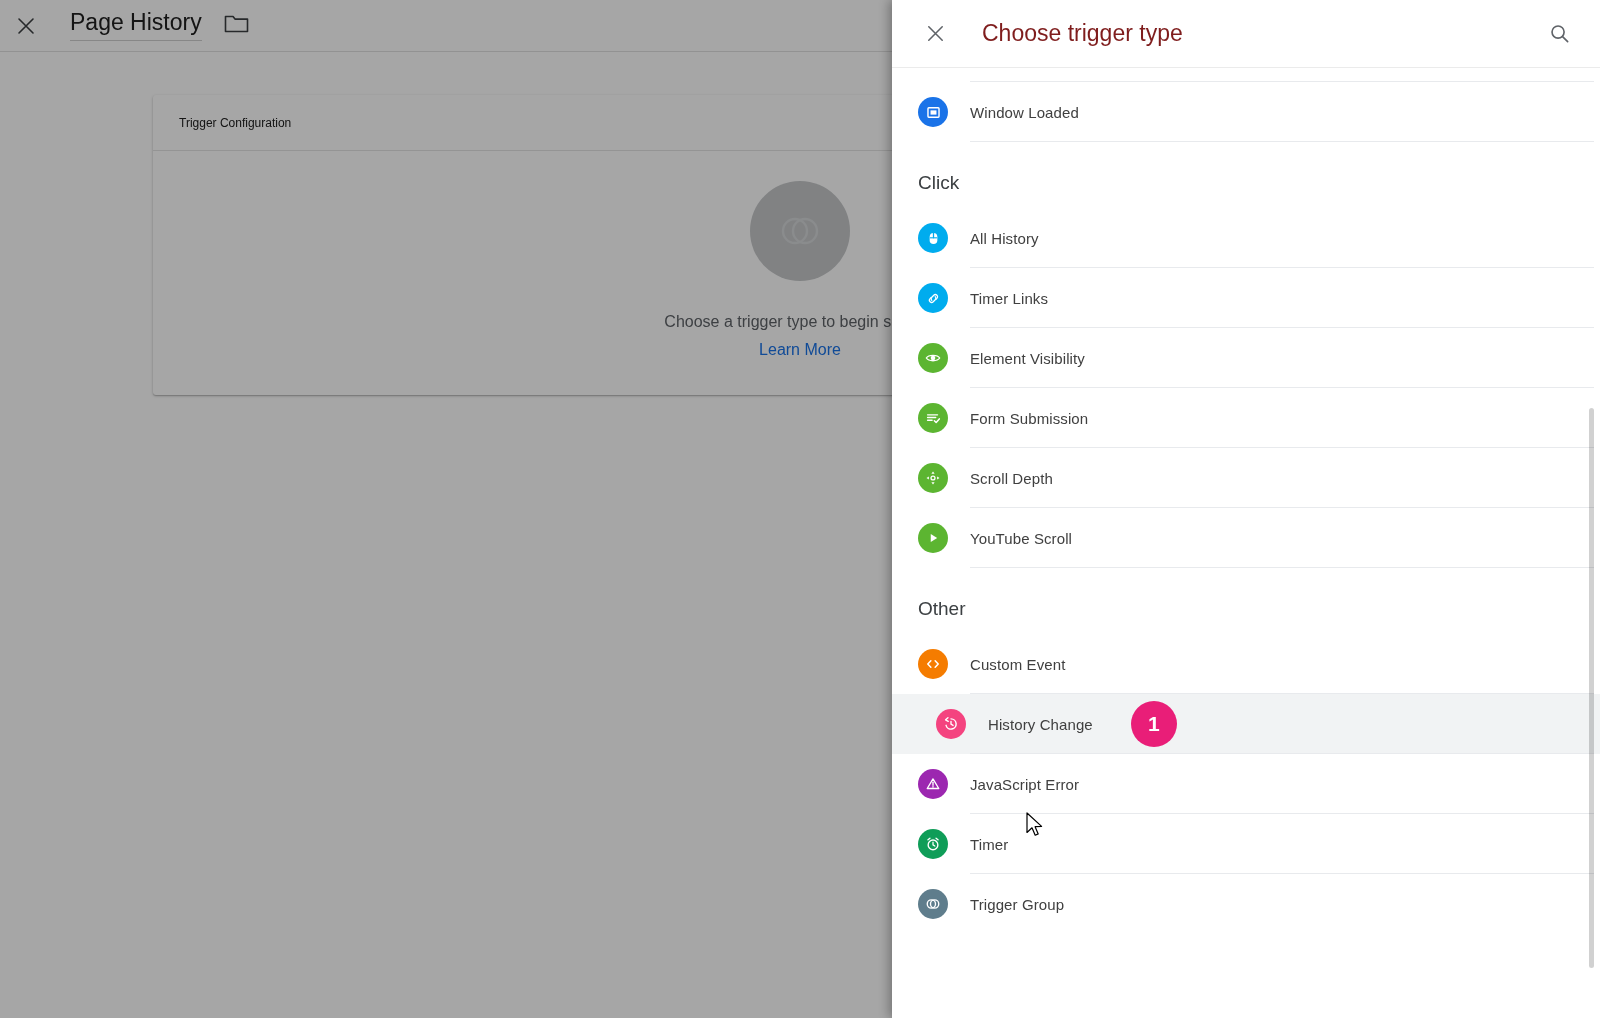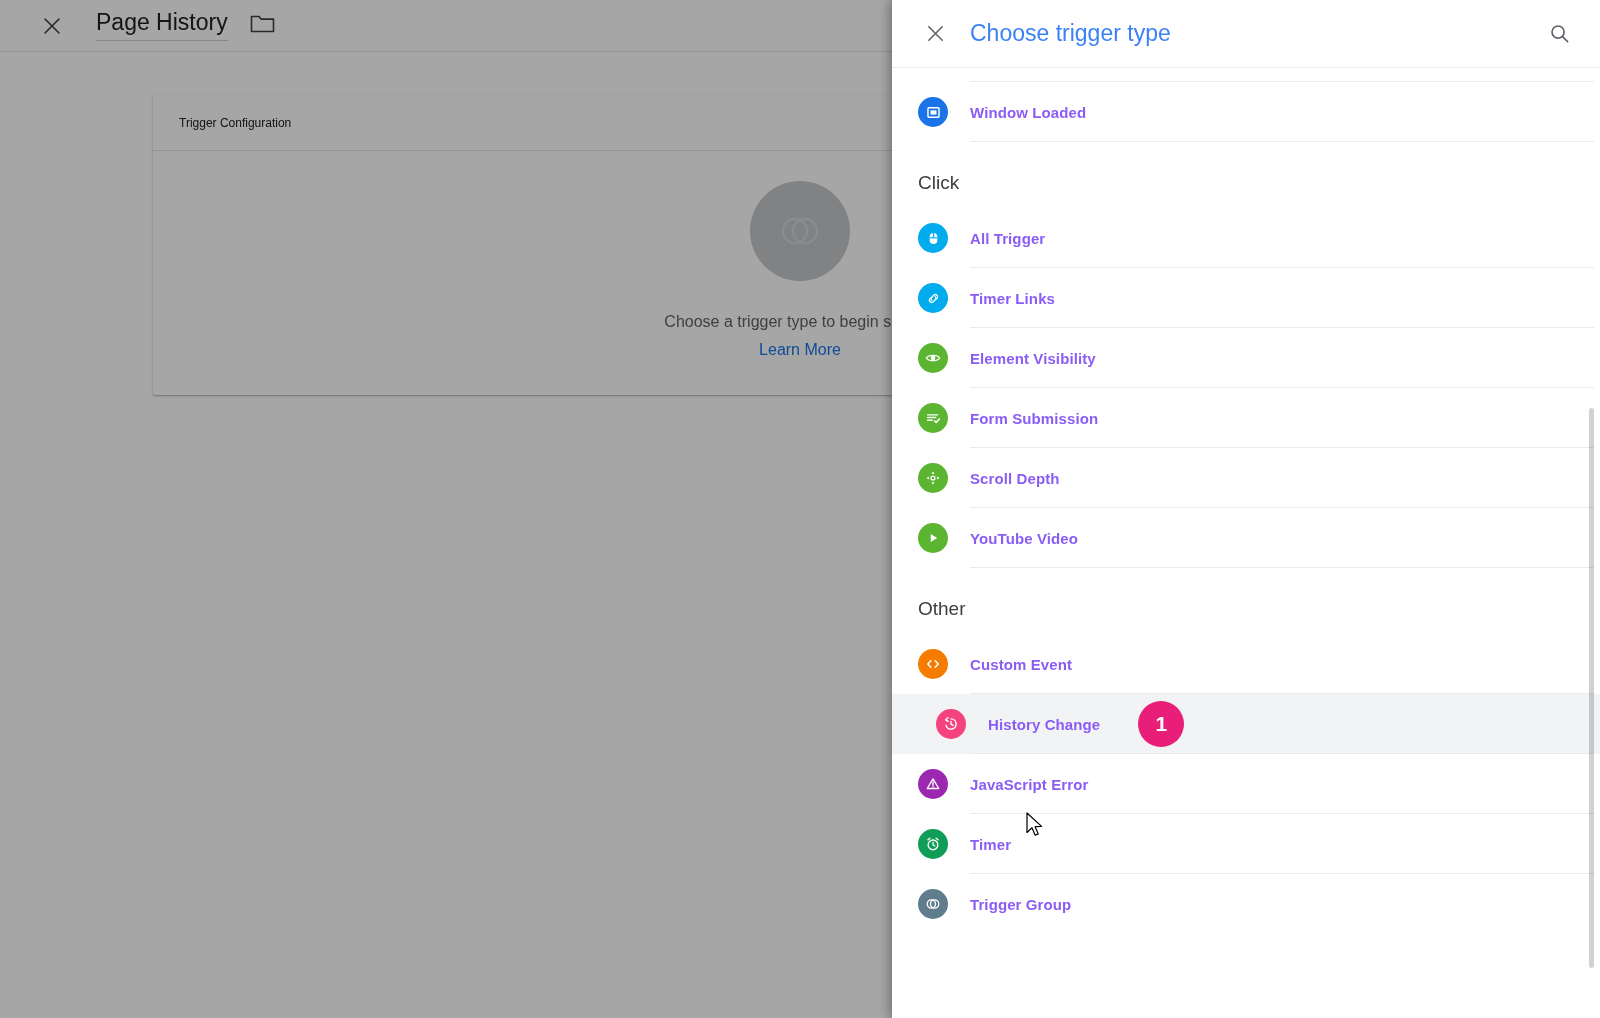--- a/index.html
+++ b/index.html
@@ -16,21 +16,21 @@
   
   #bg-app {
     position: absolute; inset: 0;
     background: #ffffff;
   }
   #bg-topbar {
     position: absolute; top: 0; left: 0; right: 0; height: 52px;
     background: #ffffff;
     border-bottom: 1px solid #e0e0e0;
     display: flex; align-items: center;
-    padding-left: 30px;
+    padding-left: 4px;
   }
   .topbar-close {
     width: 44px; height: 44px;
     display: flex; align-items: center; justify-content: center;
     cursor: pointer;
   }
   .topbar-close svg { display:block; }
   #bg-title-wrap {
     margin-left: 22px;
     display: flex; align-items: center; gap: 22px;
@@ -100,22 +100,22 @@
     padding: 0 20px 0 22px;
     background: #fff;
     position: relative; z-index: 3;
   }
   .panel-close {
     width: 42px; height: 42px;
     display: flex; align-items: center; justify-content: center;
     cursor: pointer;
   }
   #panel-title {
-    margin-left: 14px;
-    font-size: 23px; color: #3b82f6; font-weight: 400;
+    margin-left: 26px;
+    font-size: 23px; color: #7f1d1d; font-weight: 400;
     flex: 1;
   }
   .panel-search {
     width: 42px; height: 42px;
     display: flex; align-items: center; justify-content: center;
     cursor: pointer;
   }
 
   #panel-list {
     flex: 1;
@@ -143,21 +143,21 @@
     position: absolute; left: 78px; right: 6px; bottom: 0;
     height: 1px; background: #e8eaed;
   }
   .t-icon {
     width: 30px; height: 30px; border-radius: 50%;
     display: flex; align-items: center; justify-content: center;
     flex: 0 0 30px;
   }
   .t-label {
     margin-left: 22px;
-    font-size: 15px; font-weight: bold; color: #8b5cf6;
+    font-size: 15px; font-weight: normal; color: #404040;
     letter-spacing: 0.1px;
   }
   .badge {
     width: 46px; height: 46px; border-radius: 50%;
     background: #e91e78;
     color: #ffffff;
     font-size: 21px; font-weight: bold;
     display: flex; align-items: center; justify-content: center;
     margin-left: 38px;
   }
@@ -263,21 +263,21 @@
         <div class="group-title">Click</div>
 
         <div class="trigger-row">
           <span class="t-icon" style="background:#00acee">
             <svg width="17" height="17" viewBox="0 0 20 20" aria-hidden="true">
               <rect x="5.5" y="3.5" width="9" height="13" rx="4.5" fill="#fff"></rect>
               <path d="M10 4 v5" stroke="#00acee" stroke-width="1.5" stroke-linecap="round"></path>
               <path d="M5.8 9.2 h8.4" stroke="#00acee" stroke-width="1.3"></path>
             </svg>
           </span>
-          <span class="t-label">All Trigger</span>
+          <span class="t-label">All History</span>
           <span class="sep"></span>
         </div>
 
         <div class="trigger-row">
           <span class="t-icon" style="background:#00acee">
             <svg width="17" height="17" viewBox="0 0 20 20" aria-hidden="true">
               <path d="M8 12.2 a2.6 2.6 0 0 1 0 -3.7 l2.3 -2.3 a2.6 2.6 0 0 1 3.7 3.7 l-1 1" fill="none" stroke="#fff" stroke-width="1.5" stroke-linecap="round"></path>
               <path d="M12 7.8 a2.6 2.6 0 0 1 0 3.7 l-2.3 2.3 a2.6 2.6 0 0 1 -3.7 -3.7 l1 -1" fill="none" stroke="#fff" stroke-width="1.5" stroke-linecap="round"></path>
             </svg>
           </span>
@@ -321,21 +321,21 @@
           <span class="t-label">Scroll Depth</span>
           <span class="sep"></span>
         </div>
 
         <div class="trigger-row">
           <span class="t-icon" style="background:#5cb531">
             <svg width="18" height="18" viewBox="0 0 20 20" aria-hidden="true">
               <path d="M7.5 5.6 L14.6 10 L7.5 14.4 z" fill="#fff"></path>
             </svg>
           </span>
-          <span class="t-label">YouTube Video</span>
+          <span class="t-label">YouTube Scroll</span>
           <span class="sep"></span>
         </div>
 
         <div class="group-title">Other</div>
 
         <div class="trigger-row">
           <span class="t-icon" style="background:#f57c00">
             <svg width="18" height="18" viewBox="0 0 20 20" aria-hidden="true">
               <path d="M7.6 6.4 L4.2 10 L7.6 13.6" fill="none" stroke="#fff" stroke-width="1.7" stroke-linecap="round" stroke-linejoin="round"></path>
               <path d="M12.4 6.4 L15.8 10 L12.4 13.6" fill="none" stroke="#fff" stroke-width="1.7" stroke-linecap="round" stroke-linejoin="round"></path>

